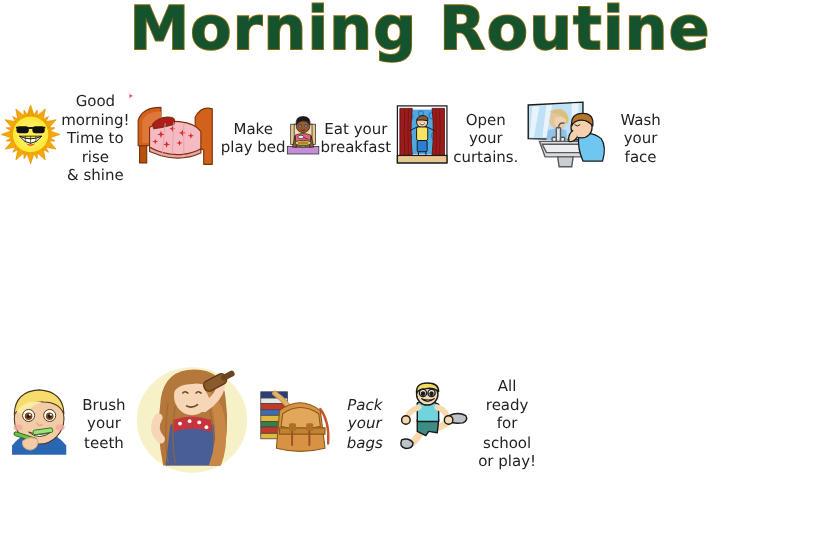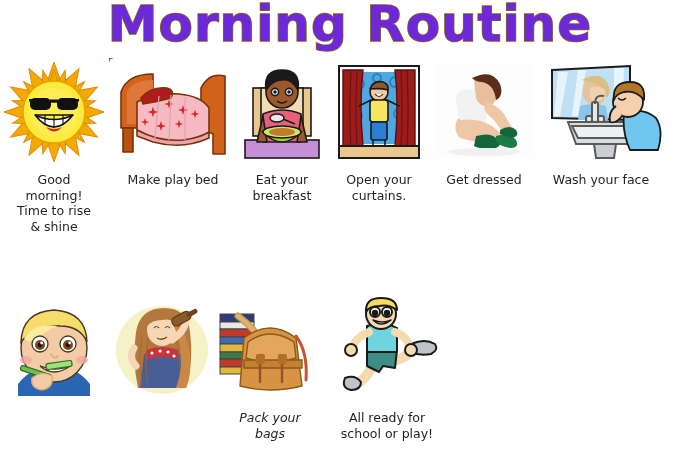--- a/index.html
+++ b/index.html
@@ -9,29 +9,29 @@
     color:#222;position:relative;
   }
   #poster{position:relative;width:700px;height:467px;}
 
   
   .title-wrap{position:absolute;left:0;top:-4px;width:700px;height:56px;
     display:flex;align-items:center;justify-content:center;}
   .title{
     font-family:"DejaVu Sans","Liberation Sans",sans-serif;
     font-weight:bold;font-size:50px;letter-spacing:1px;
-    color:#6d28d9;
+    color:#14532d;
     -webkit-text-stroke:1.5px #8a6b10;
     paint-order:stroke fill;
     white-space:nowrap;line-height:1;
   }
 
   
   .row{position:absolute;display:flex;align-items:flex-start;}
-  .item{display:flex;flex-direction:column;align-items:center;}
+  .item{display:flex;flex-direction:row;align-items:center;}
   .art{display:block;}
   .caption{
     font-family:"DejaVu Sans","Liberation Sans",sans-serif;
     font-size:12.5px;line-height:15.5px;color:#231f20;text-align:center;
     margin-top:6px;white-space:pre-line;
   }
 
   
   #row1{left:0;top:58px;width:700px;justify-content:flex-start;}
   #row2{left:0;top:296px;width:700px;justify-content:flex-start;}
@@ -210,40 +210,20 @@
           <rect x="41" y="42" width="18" height="22" rx="3" fill="#F7E463"></rect>
           <rect x="42" y="64" width="16" height="18" rx="2" fill="#2A7FD4"></rect>
           <path d="M44,82 L44,88 M56,82 L56,88" stroke-linecap="round"></path>
         </g>
         <rect x="10" y="88" width="80" height="12" fill="#E8C88F" stroke="#1A1A1A" stroke-width="2"></rect>
       </svg>
       <div class="caption">Open your
 curtains.</div>
     </div>
 
-    <div class="item" style="width:104px;">
-      <svg class="art" width="100" height="108" viewBox="0 0 100 108">
-        <rect x="0" y="6" width="100" height="94" fill="#FDFDFD"></rect>
-
-        <g stroke="none">
-          <path d="M22,44 Q20,34 30,32 L46,30 Q54,30 54,40 L52,64 Q40,70 26,66 Z" fill="#F2F2F2"></path>
-          <path d="M40,22 Q56,16 62,30 Q66,42 56,48 Q46,50 42,40 Z" fill="#E9BE9E"></path>
-          <path d="M38,20 Q58,10 66,26 Q70,38 62,42 Q60,26 48,24 Q42,24 38,20 Z" fill="#5A2D1B"></path>
-          <path d="M52,44 Q62,46 70,56 L78,70 L70,76 L60,62 Q52,56 50,50 Z" fill="#EFC6A6"></path>
-          <path d="M28,62 Q44,60 58,68 L70,78 L64,86 L48,78 Q34,76 26,72 Z" fill="#EFC6A6"></path>
-          <path d="M24,60 Q18,72 26,80 L42,84 L44,76 Q32,74 30,64 Z" fill="#EFC6A6"></path>
-
-          <path d="M42,78 Q56,74 62,80 Q70,86 62,90 Q48,92 40,88 Z" fill="#14663C"></path>
-          <path d="M62,78 Q76,74 82,82 Q86,90 76,90 Q66,88 62,84 Z" fill="#1B7A49"></path>
-          <path d="M66,72 Q76,66 82,72 Q86,78 78,80 Q70,78 66,76 Z" fill="#14663C"></path>
-        </g>
-        <ellipse cx="50" cy="94" rx="36" ry="4" fill="#F0F0F0"></ellipse>
-      </svg>
-      <div class="caption">Get dressed</div>
-    </div>
 
     <div class="item" style="width:130px;">
       <svg class="art" width="126" height="108" viewBox="0 0 126 108">
 
         <g stroke="#1A1A1A" stroke-width="2">
           <path d="M14,12 L92,8 L92,62 L14,60 Z" fill="#BFE0F5"></path>
         </g>
         <g fill="#FFFFFF" opacity="0.65" stroke="none">
           <path d="M20,14 L30,14 L22,58 L16,58 Z"></path>
           <path d="M40,12 L48,12 L40,58 L34,58 Z"></path>
@@ -312,20 +292,22 @@
         <path d="M49,58 Q52,64 56,60" fill="none" stroke="#D9A87C" stroke-width="1.6" stroke-linecap="round"></path>
 
         <path d="M38,70 Q52,82 68,70 Q54,76 38,70 Z" fill="#FFFFFF" stroke="#4A3620" stroke-width="1.3"></path>
         <g stroke="#2E6E22" stroke-width="1.2">
           <rect x="44" y="66" width="26" height="6" rx="2" fill="#9EE07A" transform="rotate(-8 57 69)"></rect>
           <rect x="18" y="74" width="32" height="5" rx="2.4" fill="#6FBF4A" transform="rotate(18 34 76)"></rect>
         </g>
 
         <path d="M30,82 Q40,74 50,80 Q52,92 40,94 Q28,92 30,82 Z" fill="#F3CBA5" stroke="#D9A87C" stroke-width="1.3"></path>
       </svg>
+      <div class="caption">Brush your
+teeth</div>
     </div>
 
     <div class="item" style="width:108px;">
       <svg class="art" width="104" height="108" viewBox="0 0 104 108">
         <rect x="2" y="4" width="100" height="96" fill="#FFFFFF"></rect>
         <ellipse cx="52" cy="54" rx="46" ry="44" fill="#F7F1C8"></ellipse>
 
         <path d="M26,36 Q30,12 54,12 Q78,12 80,36 Q84,64 76,92 L28,92 Q22,64 26,36 Z" fill="#B4773C"></path>
 
         <path d="M34,58 Q52,52 70,58 L74,92 L30,92 Z" fill="#4A5E96"></path>

